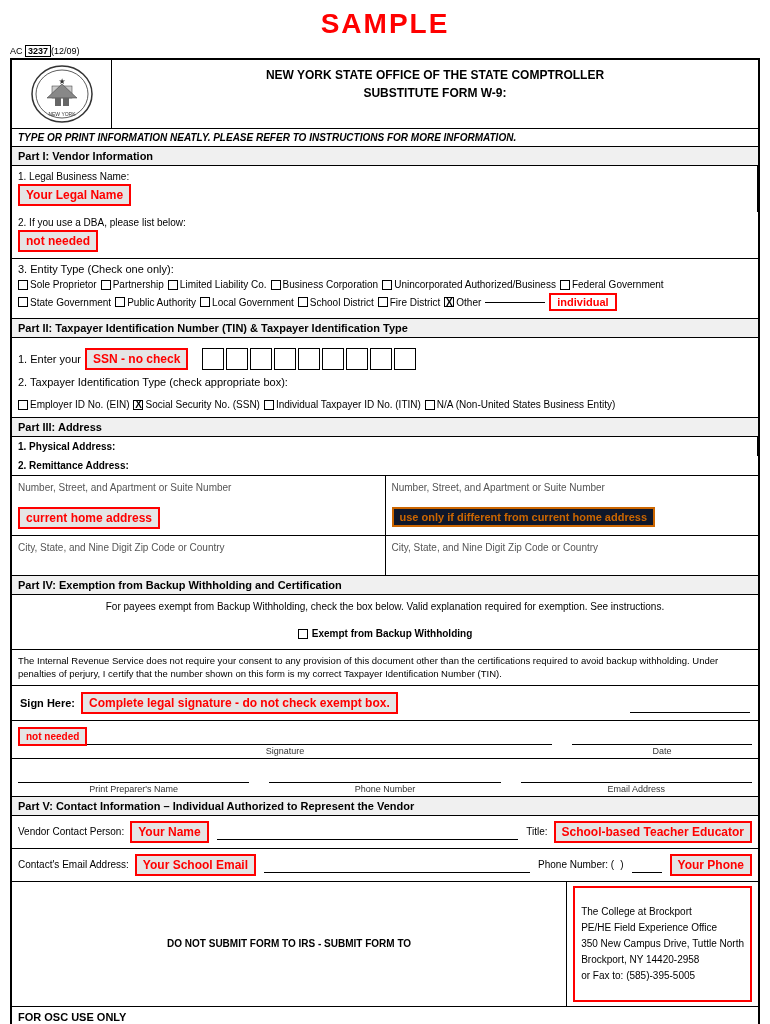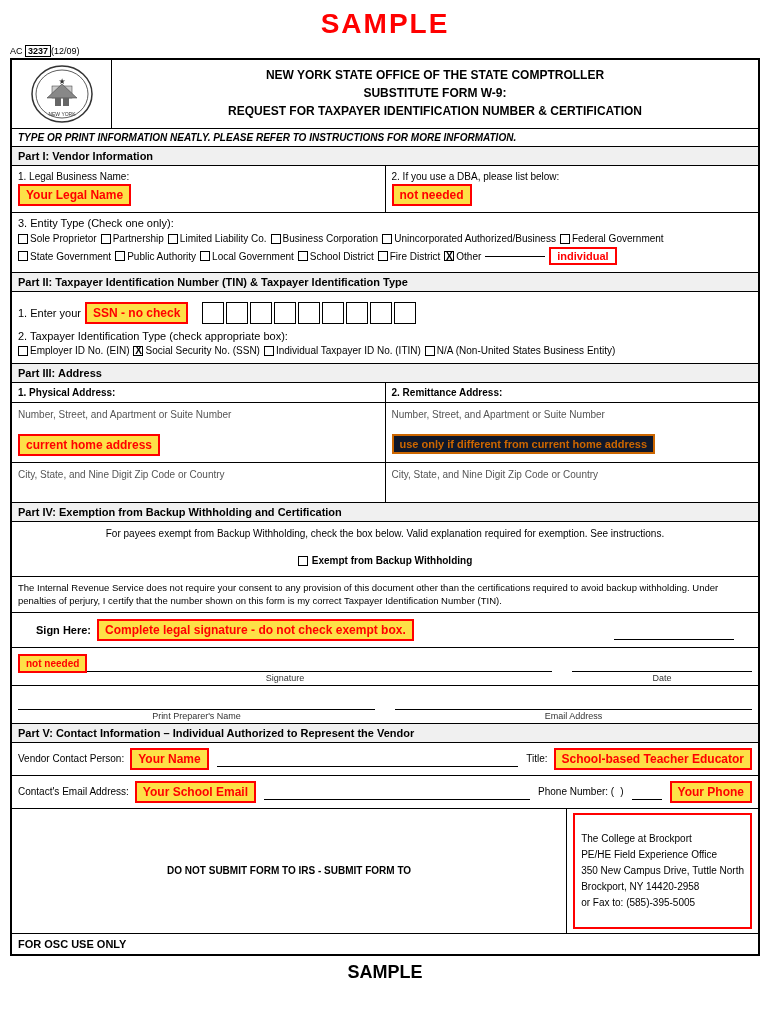--- a/index.html
+++ b/index.html
@@ -82,40 +82,41 @@
     .part-header {
       font-weight: bold;
       font-size: 11px;
       background: #f0f0f0;
       padding: 3px 6px;
       border-bottom: 1px solid #000;
     }
     
     .two-col {
       display: flex;
+      flex-direction: column;
     }
     .col-left {
       flex: 1;
       border-right: 1px solid #000;
       padding: 4px 6px;
     }
     .col-right {
       flex: 1;
       padding: 4px 6px;
     }
     
     .highlight-box {
       border: 2px solid red;
       padding: 2px 6px;
       display: inline-block;
       color: red;
       font-weight: bold;
       font-size: 12px;
       margin: 2px 0;
-      background: #fde047;
+      background: #e5e5e5;
     }
     .highlight-box-orange {
       border: 2px solid #cc6600;
       padding: 2px 6px;
       display: inline-block;
       color: #cc6600;
       font-weight: bold;
       font-size: 11px;
       margin: 2px 0;
       background: #0f172a;
@@ -174,21 +175,21 @@
     .address-label {
       font-size: 10px;
       color: #555;
       margin-top: 2px;
     }
     
     .sign-row {
       display: flex;
       align-items: center;
       gap: 6px;
-      padding: 4px 24px;
+      padding: 4px 8px;
       border-bottom: 1px solid #000;
     }
     .sign-label {
       font-weight: bold;
       font-size: 11px;
       white-space: nowrap;
     }
     .date-line {
       border-bottom: 1px solid #000;
       width: 120px;
@@ -353,21 +354,20 @@
         <rect x="25" y="22" width="20" height="12" fill="#ccc" stroke="#333" stroke-width="0.5"></rect>
         <polygon points="20,34 35,20 50,34" fill="#888" stroke="#333" stroke-width="0.5"></polygon>
         <rect x="28" y="34" width="6" height="8" fill="#666"></rect>
         <rect x="36" y="34" width="6" height="8" fill="#666"></rect>
         <text x="35" y="52" text-anchor="middle" font-size="5" fill="#333">NEW YORK</text>
       </svg>
     </div>
     <div class="header-title">
       <div>NEW YORK STATE OFFICE OF THE STATE COMPTROLLER</div>
       <div>SUBSTITUTE FORM W-9:</div>
-      <div>REQUEST FOR TAXPAYER IDENTIFICATION NUMBER &amp; CERTIFICATION</div>
     </div>
   </div>
 
   <div class="instructions-row">
     <span>TYPE OR PRINT INFORMATION NEATLY.  PLEASE REFER TO INSTRUCTIONS FOR MORE INFORMATION.</span>
   </div>
 
   <div class="part-header">Part I: Vendor Information</div>
 
   <div class="two-col" style="border-bottom:1px solid #000;">
@@ -451,21 +451,21 @@
         <span class="tin-box"></span>
         <span class="tin-box"></span>
         <span class="tin-box"></span>
         <span class="tin-box"></span>
         <span class="tin-box"></span>
         <span class="tin-box"></span>
         <span class="tin-box"></span>
       </div>
     </div>
     <div style="margin-top:4px;">
-      <div style="margin-bottom:3px;">2. Taxpayer Identification Type (check appropriate box):</div>
+      <div style="margin-bottom:11px;">2. Taxpayer Identification Type (check appropriate box):</div>
       <div class="checkbox-row">
         <div class="checkbox-item">
             <span class="cb"></span>
             <span>Employer ID No. (EIN)</span>
           </div>
         <div class="checkbox-item">
           <span class="cb-checked">X</span>
           <span>Social Security No. (SSN)</span>
         </div>
         <div class="checkbox-item">
@@ -541,20 +541,24 @@
     </div>
     <div class="underline-item" style="max-width:180px;">
       <div class="underline-line"></div>
       <div class="underline-sublabel">Date</div>
     </div>
   </div>
   <div class="underline-row">
     <div class="underline-item">
       <div class="underline-line"></div>
       <div class="underline-sublabel">Print Preparer's Name</div>
+    </div>
+    <div class="underline-item">
+      <div class="underline-line"></div>
+      <div class="underline-sublabel">Phone Number</div>
     </div>
     <div class="underline-item">
       <div class="underline-line"></div>
       <div class="underline-sublabel">Email Address</div>
     </div>
   </div>
 
   <div class="part-header">Part V: Contact Information – Individual Authorized to Represent the Vendor</div>
 
   <div class="contact-row">

